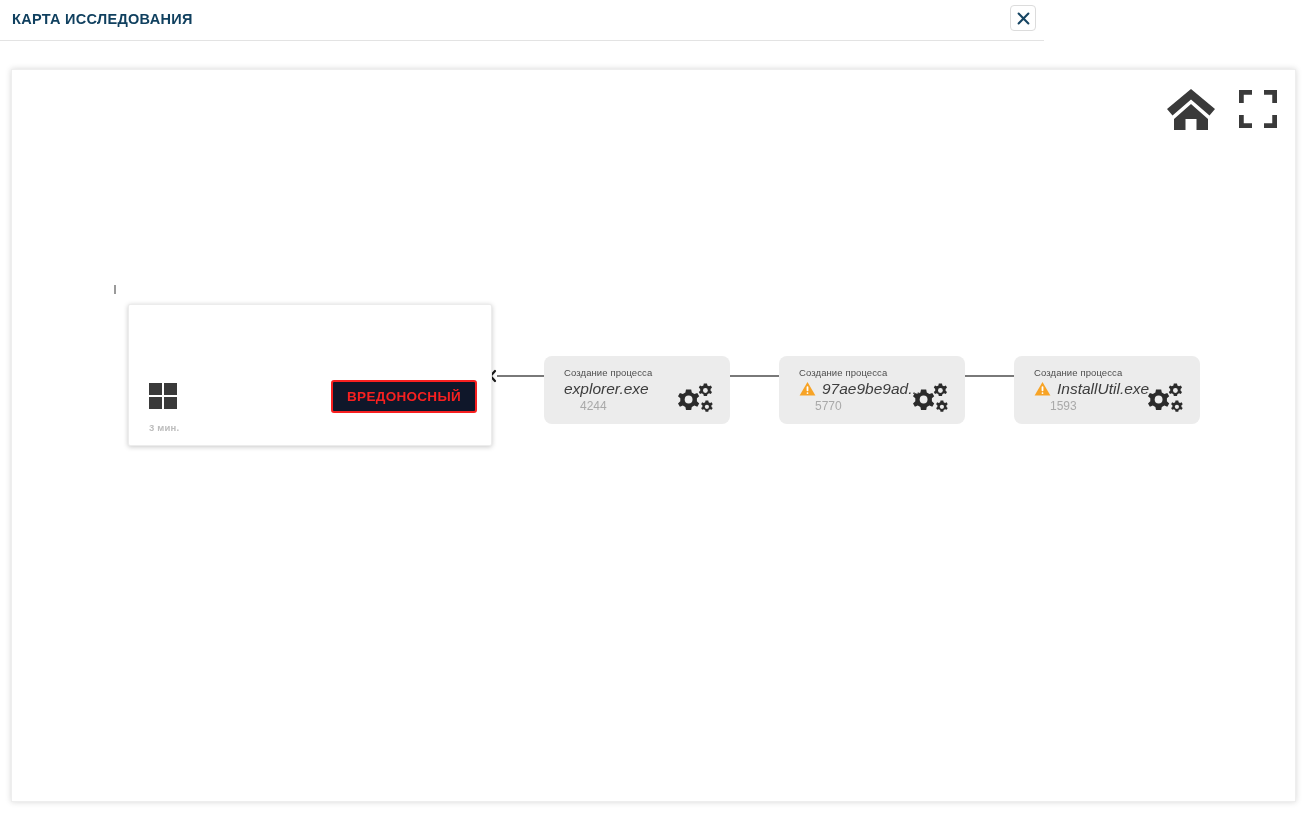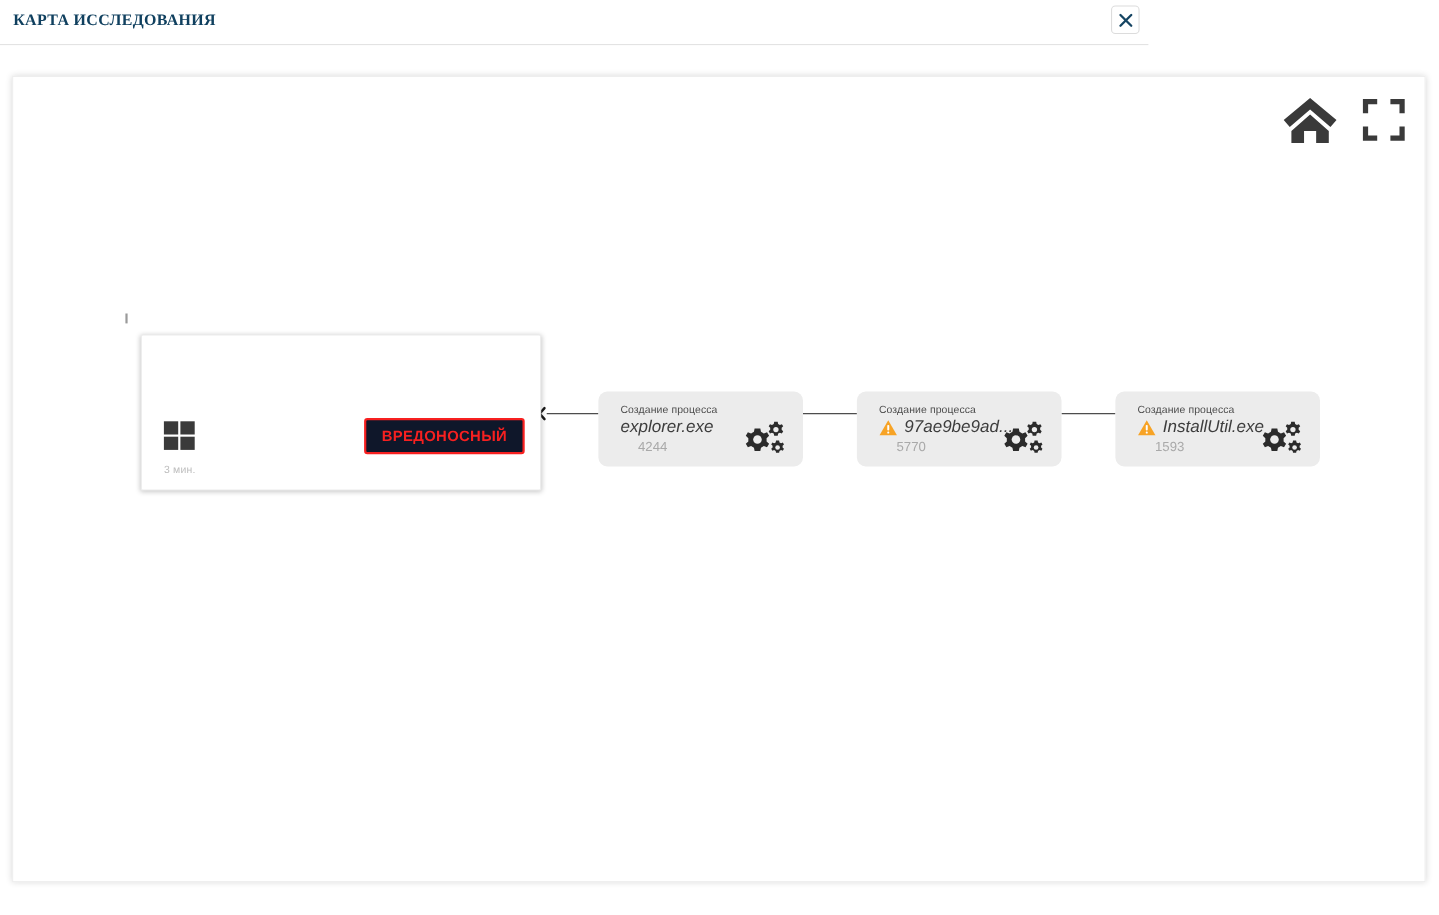--- a/index.html
+++ b/index.html
@@ -13,21 +13,20 @@
   }
 
   
   .header {
     position: absolute;
     left: 0; top: 0;
     width: 1044px;
     height: 41px;
     background: #ffffff;
     border-bottom: 1px solid #e3e3e3;
-    font-family: Liberation Serif, serif;
   }
   .header-title {
     position: absolute;
     left: 12px; top: 11px;
     font-size: 14.5px;
     font-weight: bold;
     letter-spacing: 0.3px;
     color: #10405f;
     white-space: nowrap;
   }
@@ -104,20 +103,21 @@
     grid-template-rows: 12px 12px;
     gap: 2px 2px;
   }
   .win-logo i { display: block; background: #3a3a3a; }
   .root-time {
     position: absolute;
     left: 20px; top: 117px;
     font-size: 9.5px;
     color: #bdbdbd;
     letter-spacing: 0.2px;
+    font-weight: bold;
   }
   .malicious-badge {
     position: absolute;
     left: 202px; top: 75px;
     width: 146px; height: 33px;
     border: 2px solid #f72020;
     border-radius: 3px;
     background: #0f172a;
     display: flex;
     align-items: center;

